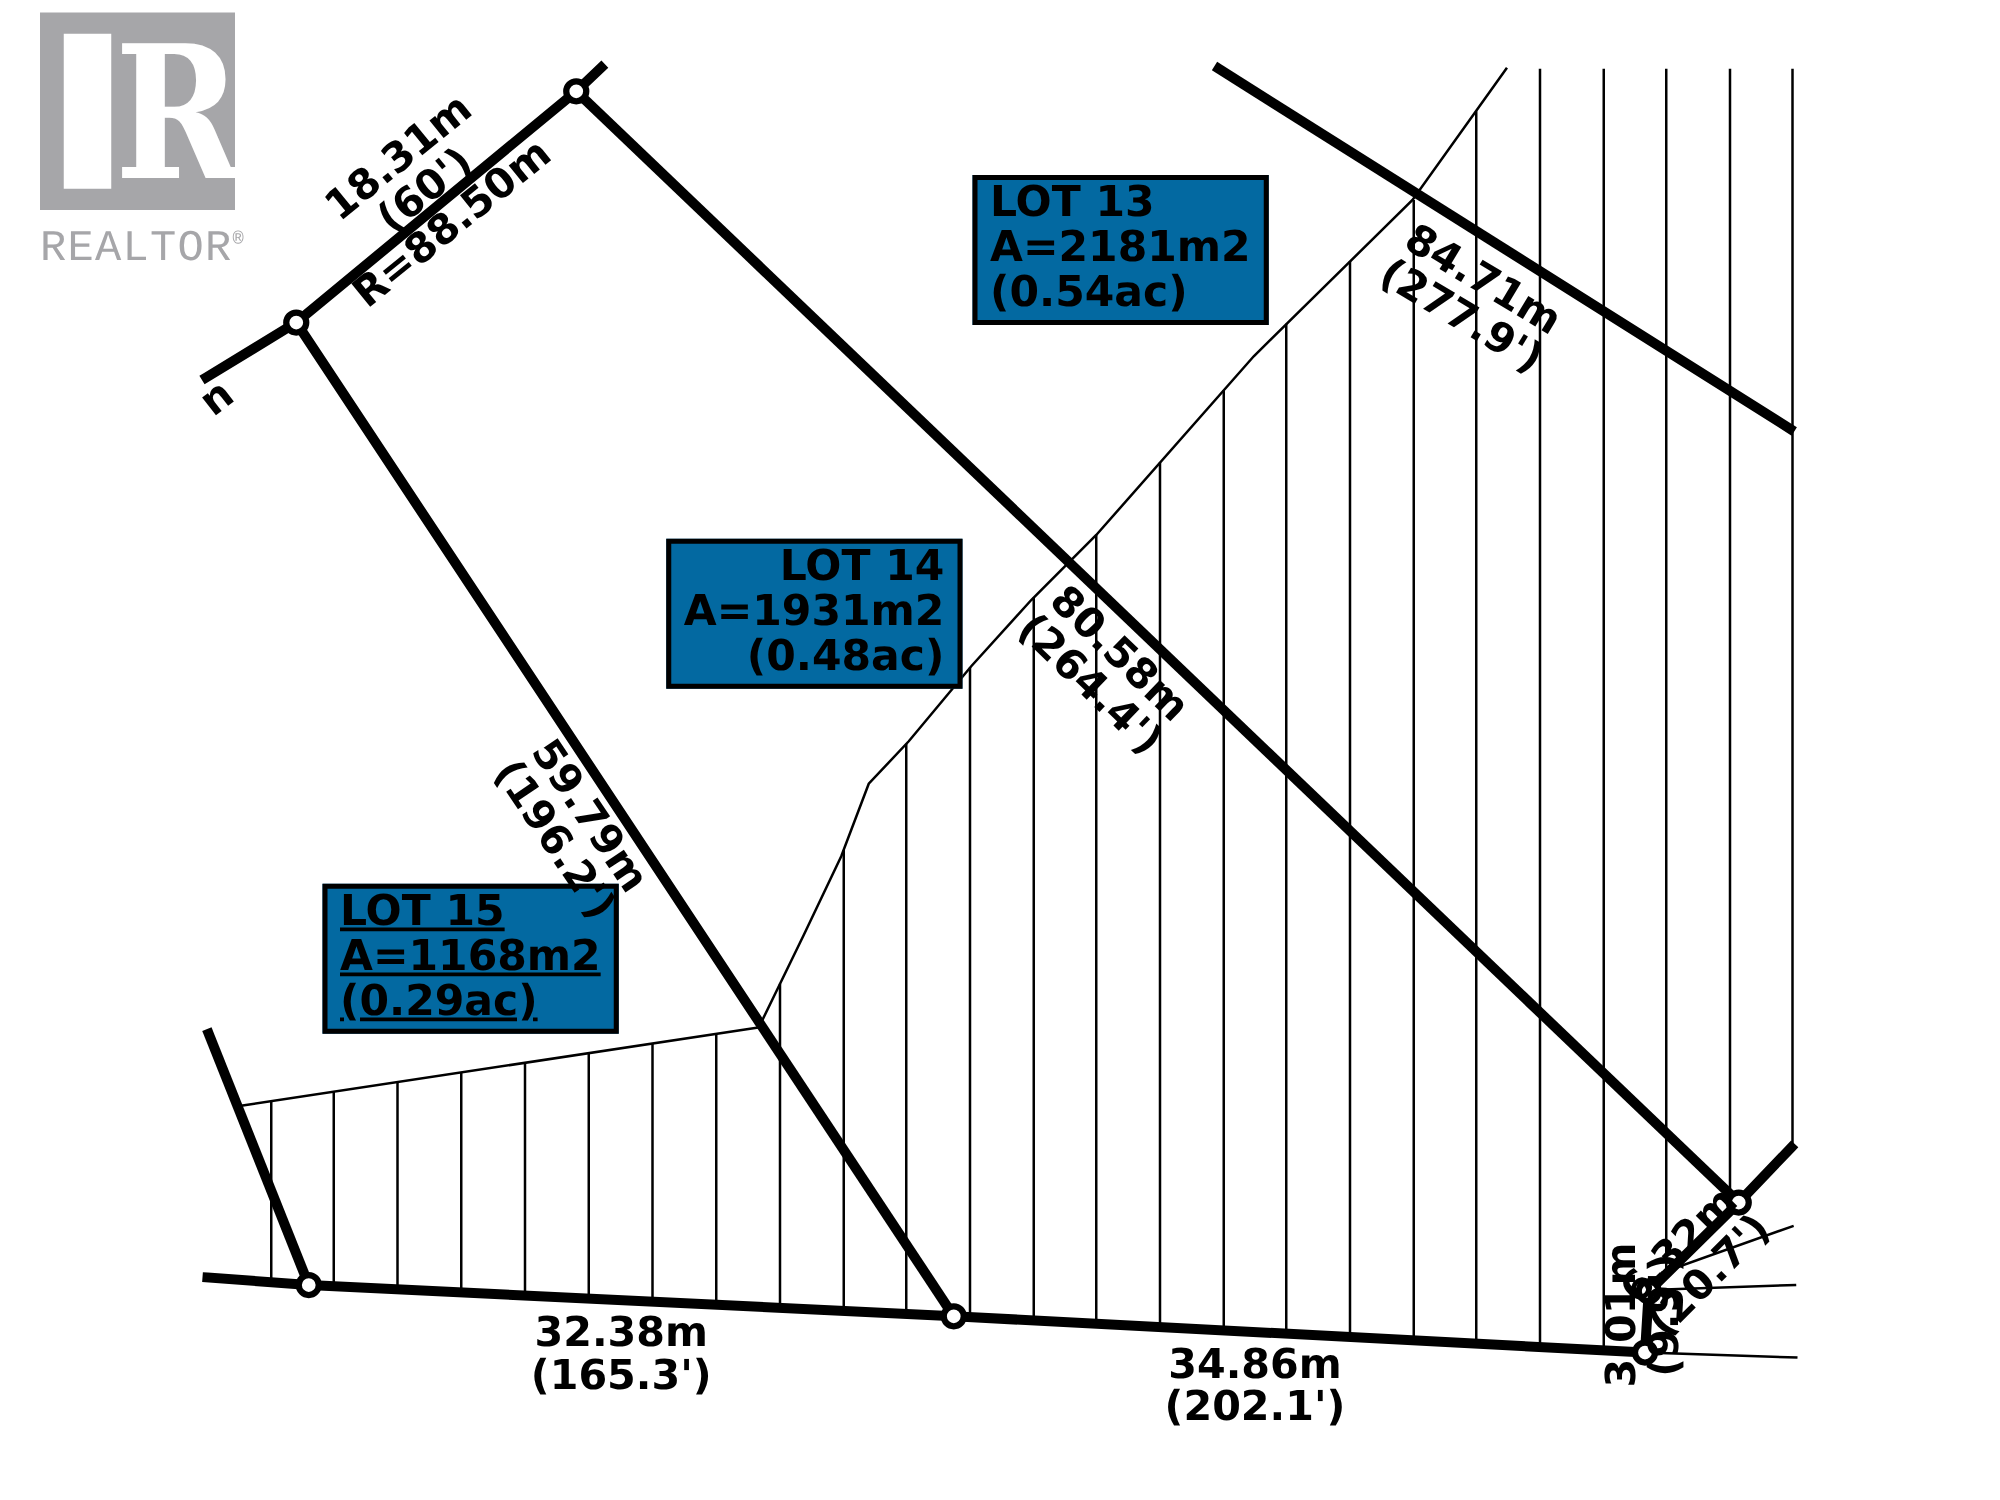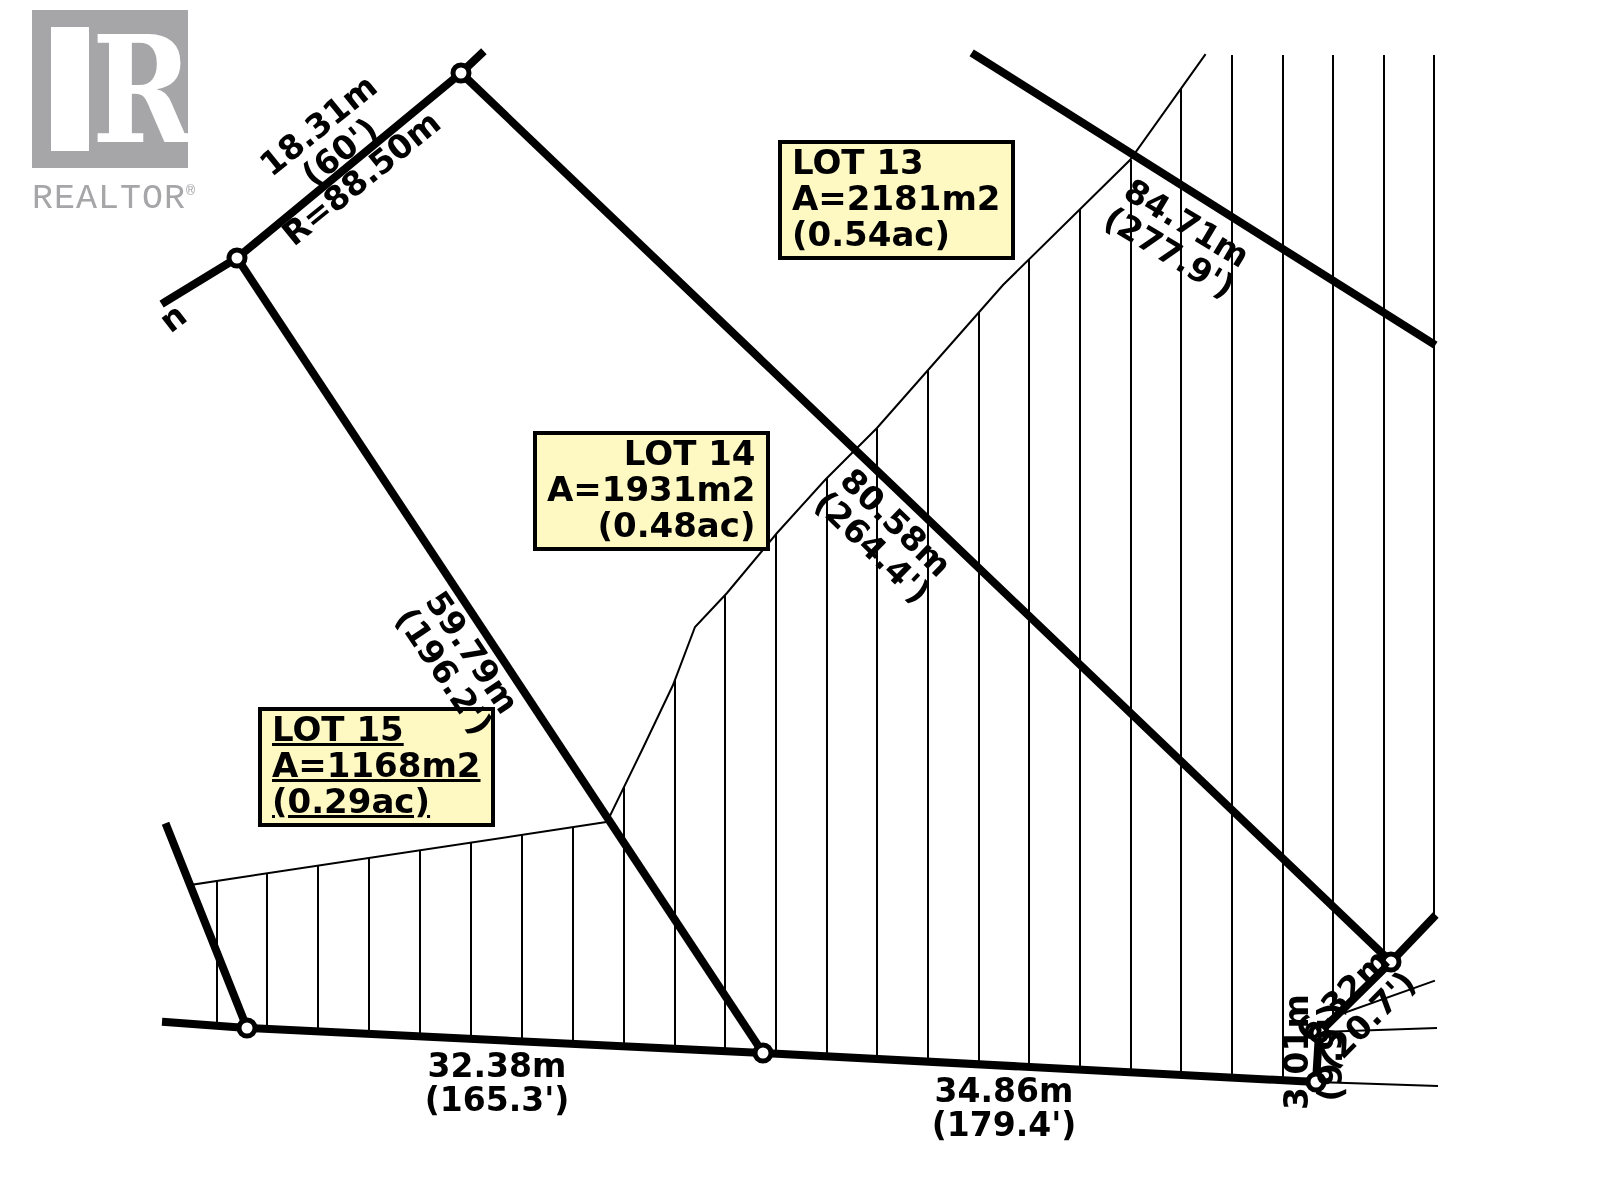--- a/index.html
+++ b/index.html
@@ -1,19 +1,19 @@
 <!DOCTYPE html>
 <html><head>
 <meta charset="utf-8">
 <style>
   html,body{margin:0;padding:0;background:#ffffff;}
   .canvas{position:relative;width:1600px;height:1200px;background:#ffffff;overflow:hidden;
           font-family:"DejaVu Sans",sans-serif;color:#000;}
   svg.map{position:absolute;left:0;top:0;}
-  .lot-box{position:absolute;border:4px solid #000;background:#fef9c3;padding:0 10px 4px 10px;
+  .lot-box{position:absolute;border:4px solid #000;background:#0369a1;padding:0 10px 4px 10px;
            font-size:34px;font-weight:bold;line-height:36px;white-space:nowrap;}
   .dim-label{position:absolute;font-size:33px;font-weight:bold;line-height:34px;
              text-align:center;white-space:nowrap;transform-origin:center center;}
   .logo{position:absolute;left:32px;top:10px;}
   .logo-square{position:relative;width:156px;height:158px;background:#a6a6a9;}
   .logo-bar{position:absolute;left:19px;top:17px;width:38px;height:124px;background:#fff;}
   .logo-r{position:absolute;left:60px;top:6px;font-family:"DejaVu Serif",serif;font-weight:bold;
           font-size:148px;line-height:1;color:#fff;transform:scaleX(.82);transform-origin:left top;}
   .logo-word{position:relative;margin-top:6px;font-size:35px;line-height:36px;color:#a6a6a9;
              font-family:Liberation Mono, monospace;letter-spacing:1px;white-space:nowrap;}
@@ -111,21 +111,21 @@
       <div class="dim-label" style="left: 884px; top: 535px; transform: translate(-50%, -50%) rotate(44deg);">
         <div>80.58m</div>
         <div>(264.4')</div>
       </div>
       <div class="dim-label" style="left: 497px; top: 1083px; transform: translate(-50%, -50%) rotate(0deg);">
         <div>32.38m</div>
         <div>(165.3')</div>
       </div>
       <div class="dim-label" style="left: 1004px; top: 1108px; transform: translate(-50%, -50%) rotate(0deg);">
         <div>34.86m</div>
-        <div>(179.4')</div>
+        <div>(202.1')</div>
       </div>
       <div class="dim-label" style="left: 1355px; top: 1008px; transform: translate(-50%, -50%) rotate(-45deg);">
         <div>6.32m</div>
         <div>(20.7')</div>
       </div>
       <div class="dim-label" style="left: 1314px; top: 1052px; transform: translate(-50%, -50%) rotate(-90deg);">
         <div>3.01m</div>
         <div>(9.9')</div>
       </div>
       <div class="dim-label" style="left: 173px; top: 318px; transform: translate(-50%, -50%) rotate(-38deg);">

